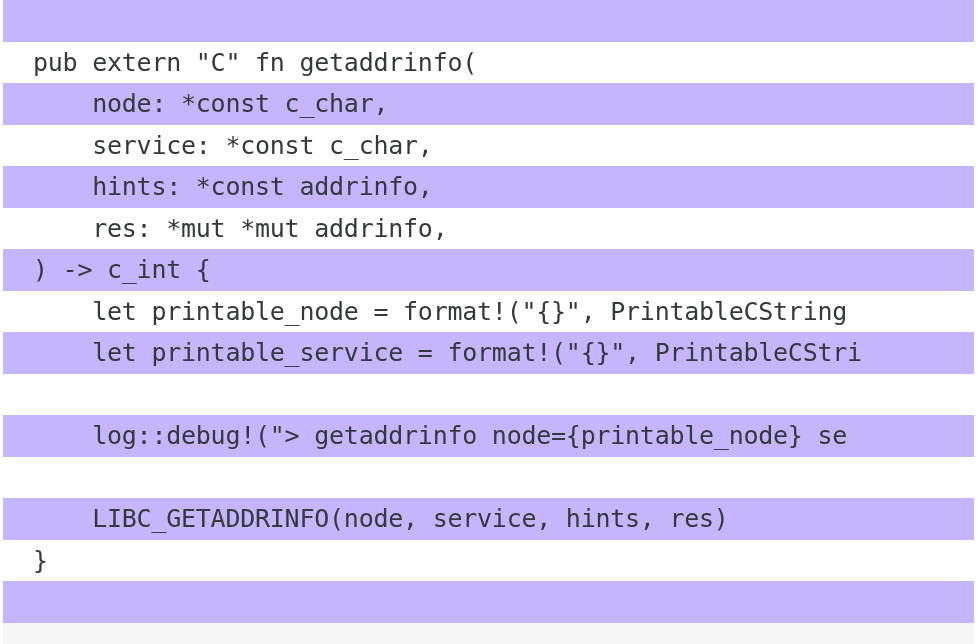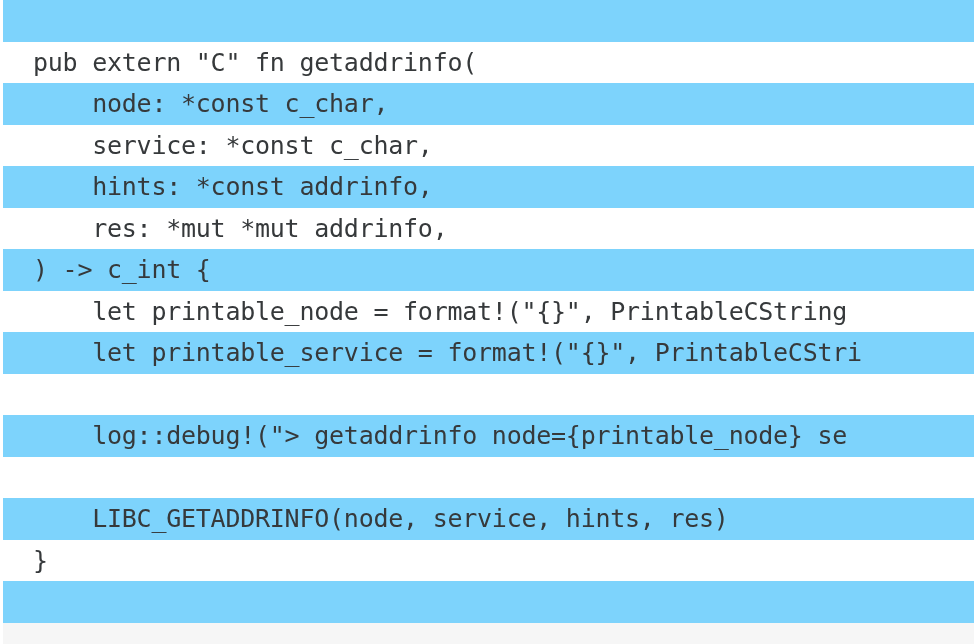--- a/index.html
+++ b/index.html
@@ -49,21 +49,21 @@
   .code-line {
     display: block;
     height: 41.5px;
     line-height: 41.5px;
     padding-left: 30px;
     white-space: pre;
     overflow: hidden;
     background: #ffffff;
   }
   .code-line.alt {
-    background: #7dd3fc;
+    background: #c4b5fd;
   }
   .code-line.blank {
     color: transparent;
   }
 </style>
 </head>
 <body>
 
 <div class="code-card">
   <div class="code-scroll">

